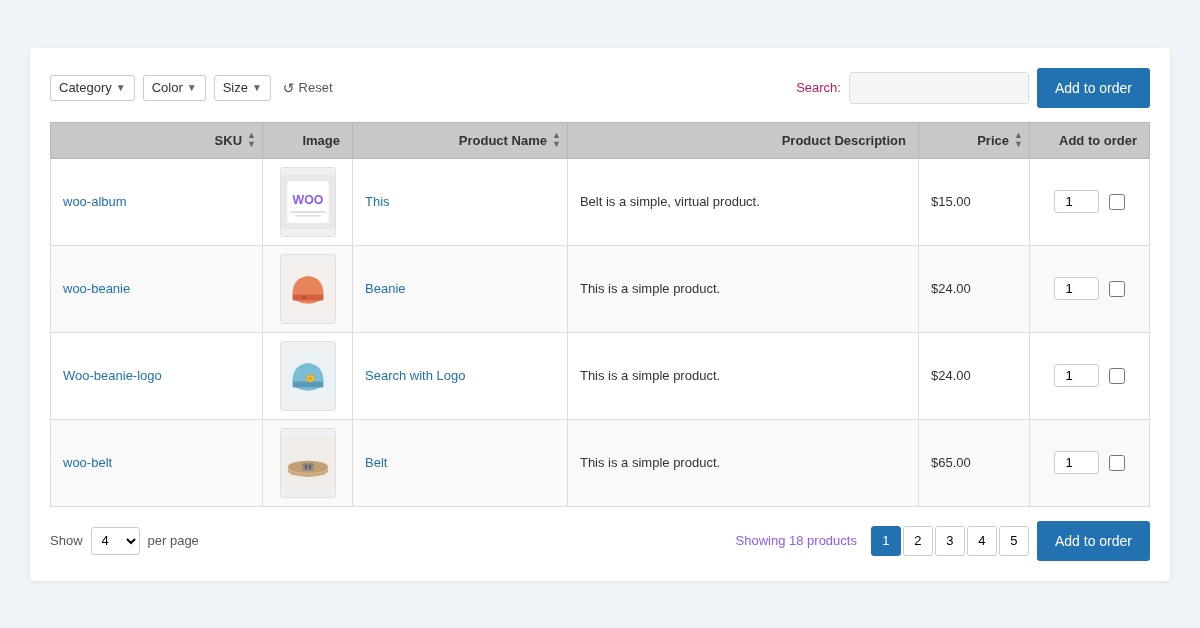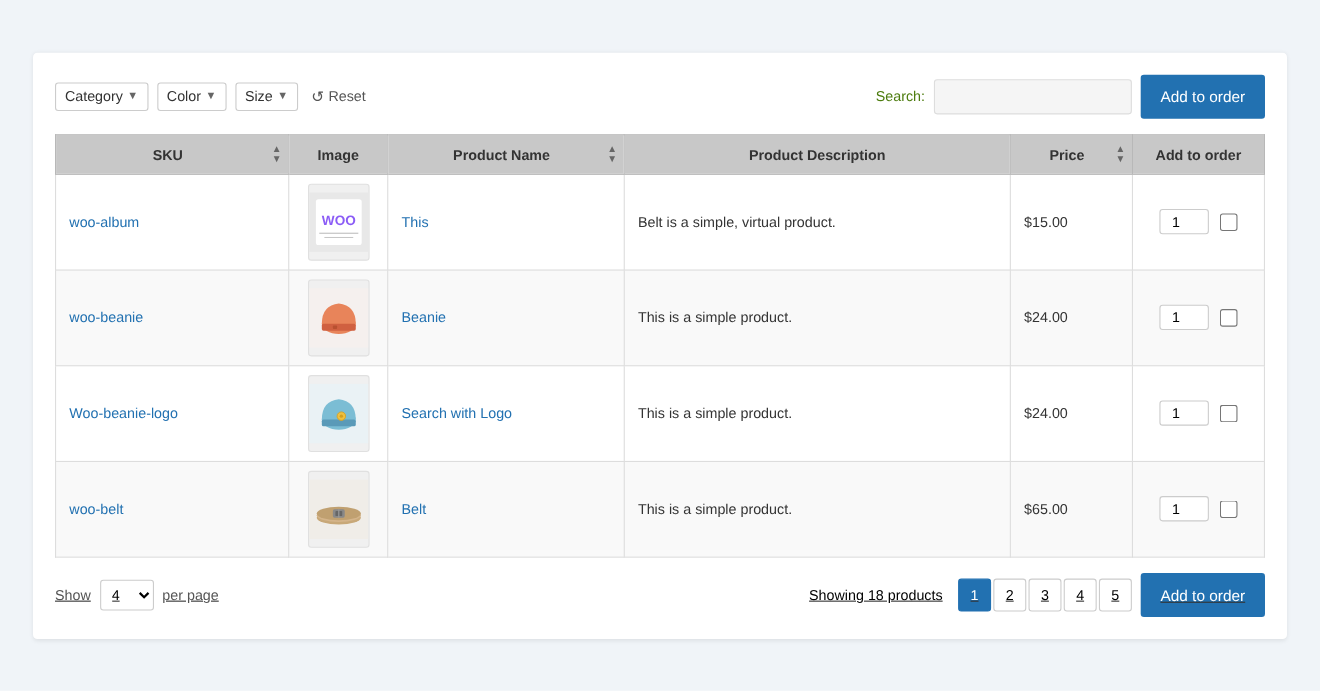--- a/index.html
+++ b/index.html
@@ -52,21 +52,21 @@
       border: none;
       cursor: pointer;
       font-size: 13px;
       padding: 5px 4px;
     }
     .reset-icon {
       font-size: 14px;
     }
     .spacer { flex: 1; }
     .search-label {
-      color: #4d7c0f;
+      color: #be185d;
       font-size: 13px;
     }
     .search-input {
       border: 1px solid #ddd;
       background: #f5f5f5;
       border-radius: 3px;
       padding: 5px 8px;
       width: 180px;
       height: 32px;
       font-size: 13px;
@@ -89,21 +89,21 @@
       border-collapse: collapse;
       border: 1px solid #ccc;
     }
     .product-table th {
       background: #c8c8c8;
       color: #333;
       font-weight: 600;
       font-size: 13px;
       padding: 10px 12px;
       border: 1px solid #b8b8b8;
-      text-align: center;
+      text-align: right;
       position: relative;
     }
     .product-table th.sortable {
       padding-right: 20px;
     }
     .sort-arrows {
       position: absolute;
       right: 6px;
       top: 50%;
       transform: translateY(-50%);
@@ -170,34 +170,33 @@
       align-items: center;
       justify-content: center;
       gap: 4px;
     }
     
     .footer {
       display: flex;
       align-items: center;
       margin-top: 14px;
       gap: 8px;
-      text-decoration: underline;
     }
     .show-label { font-size: 13px; color: #555; }
     .per-page-select {
       border: 1px solid #ccc;
       border-radius: 3px;
       padding: 3px 6px;
       font-size: 13px;
       background: #fff;
       height: 28px;
     }
     .per-page-label { font-size: 13px; color: #555; }
     .footer-spacer { flex: 1; }
-    .showing-text { font-size: 13px; color: #000000; margin-right: 6px; }
+    .showing-text { font-size: 13px; color: #8b5cf6; margin-right: 6px; }
     .pagination {
       display: flex;
       gap: 2px;
     }
     .page-btn {
       width: 30px;
       height: 30px;
       border: 1px solid #ccc;
       background: #fff;
       border-radius: 3px;

